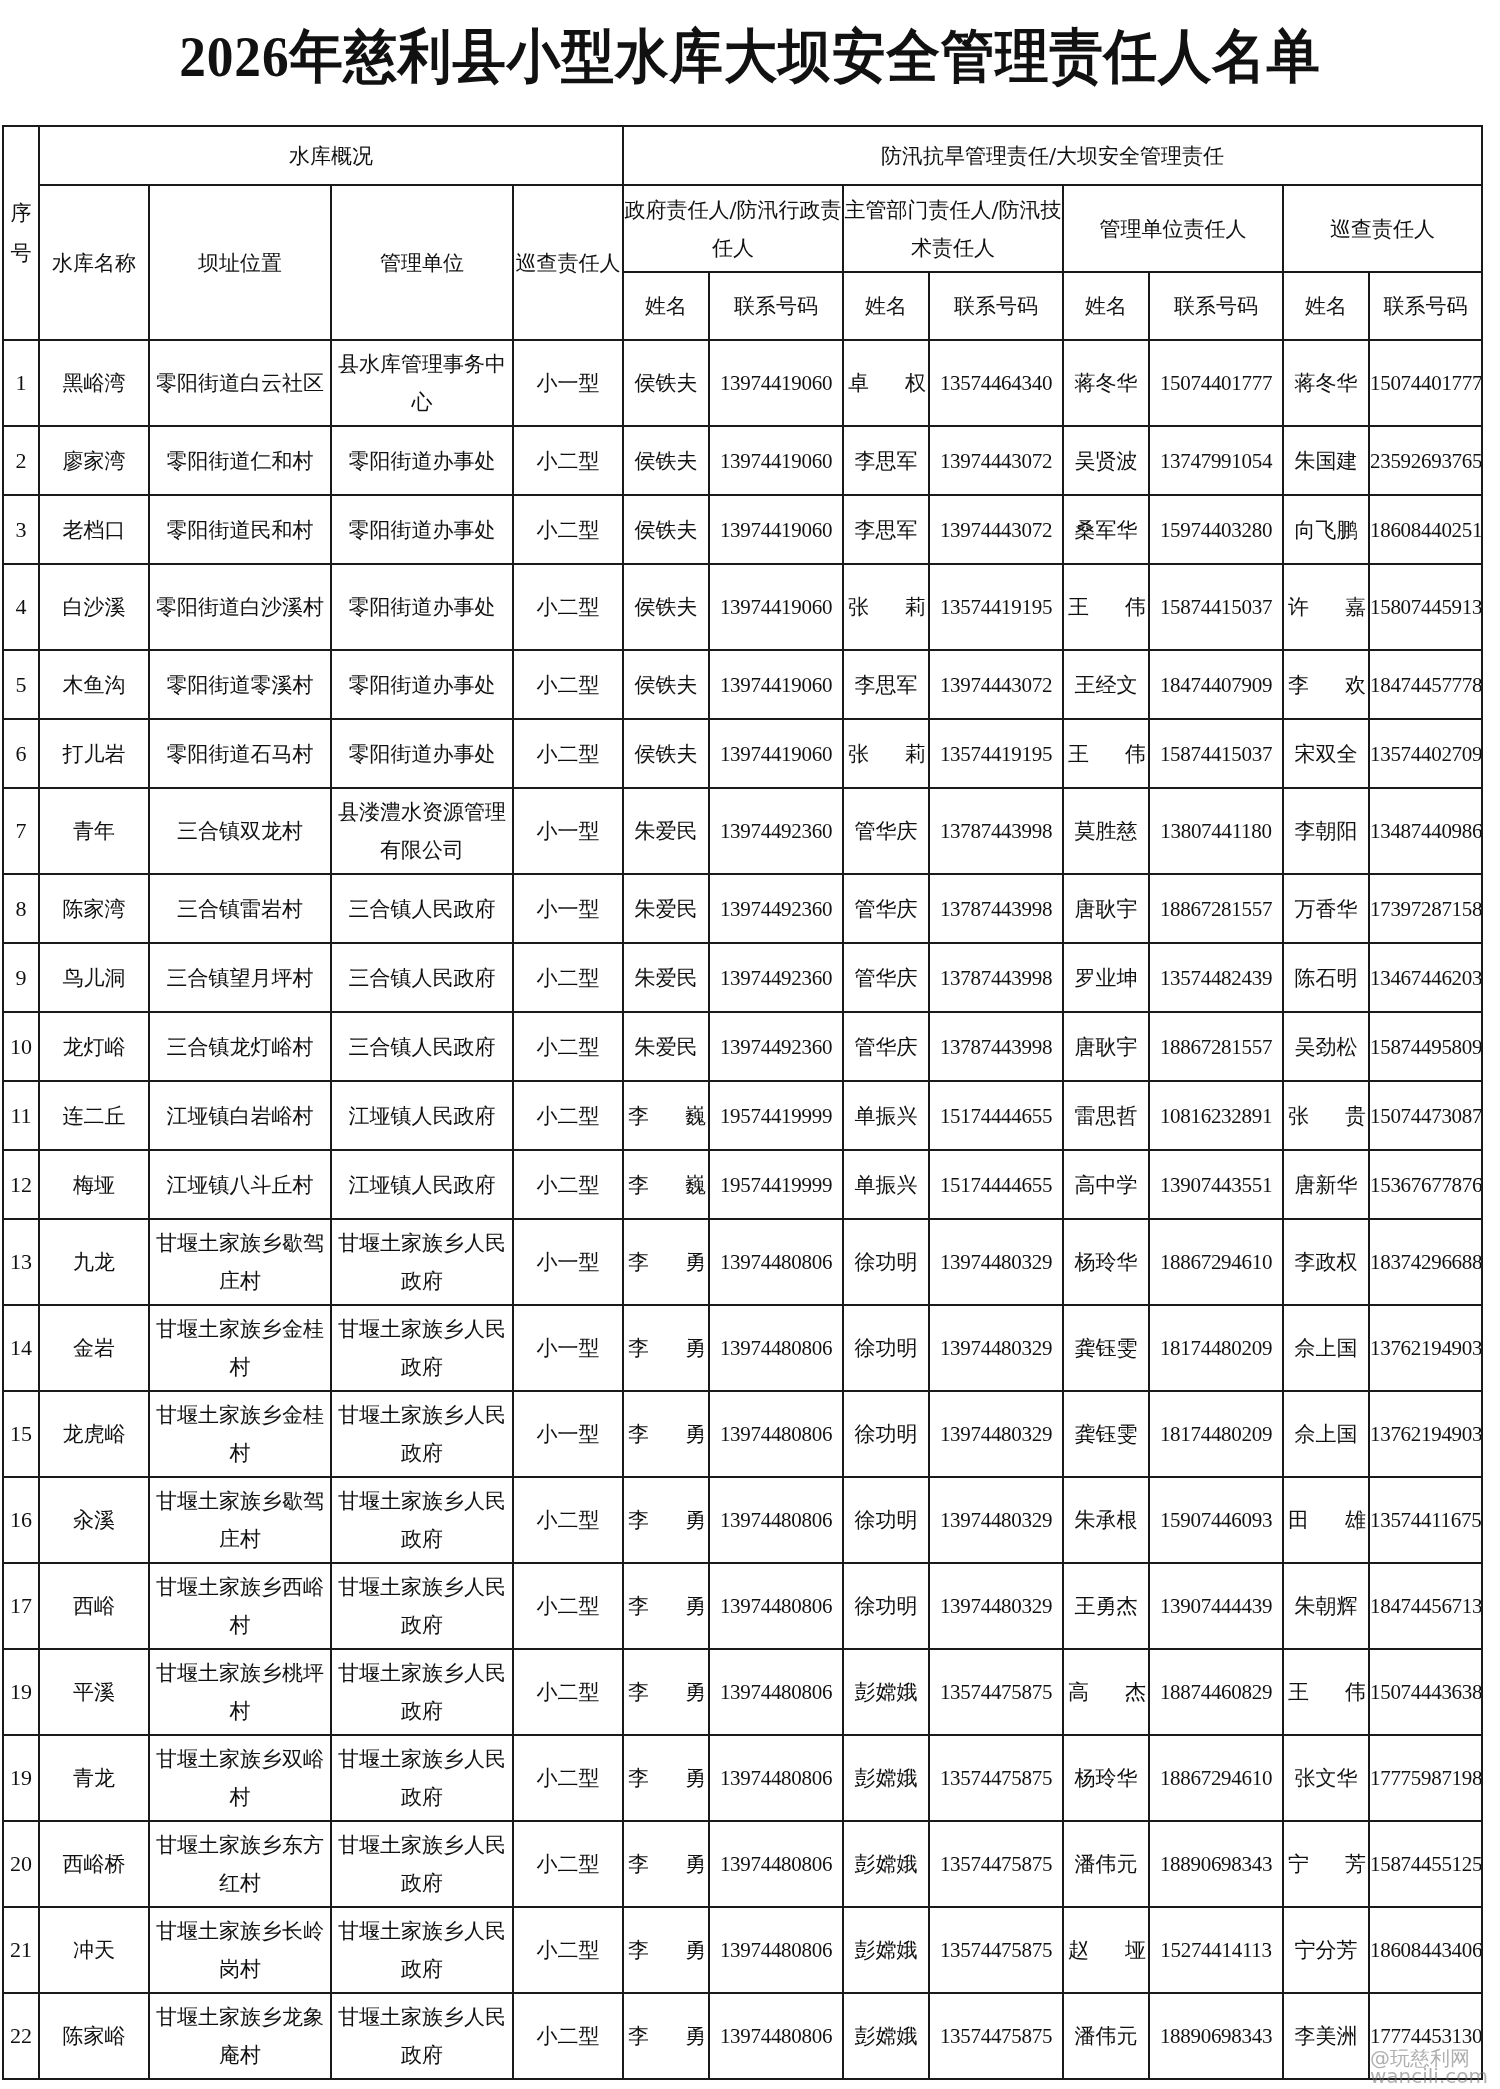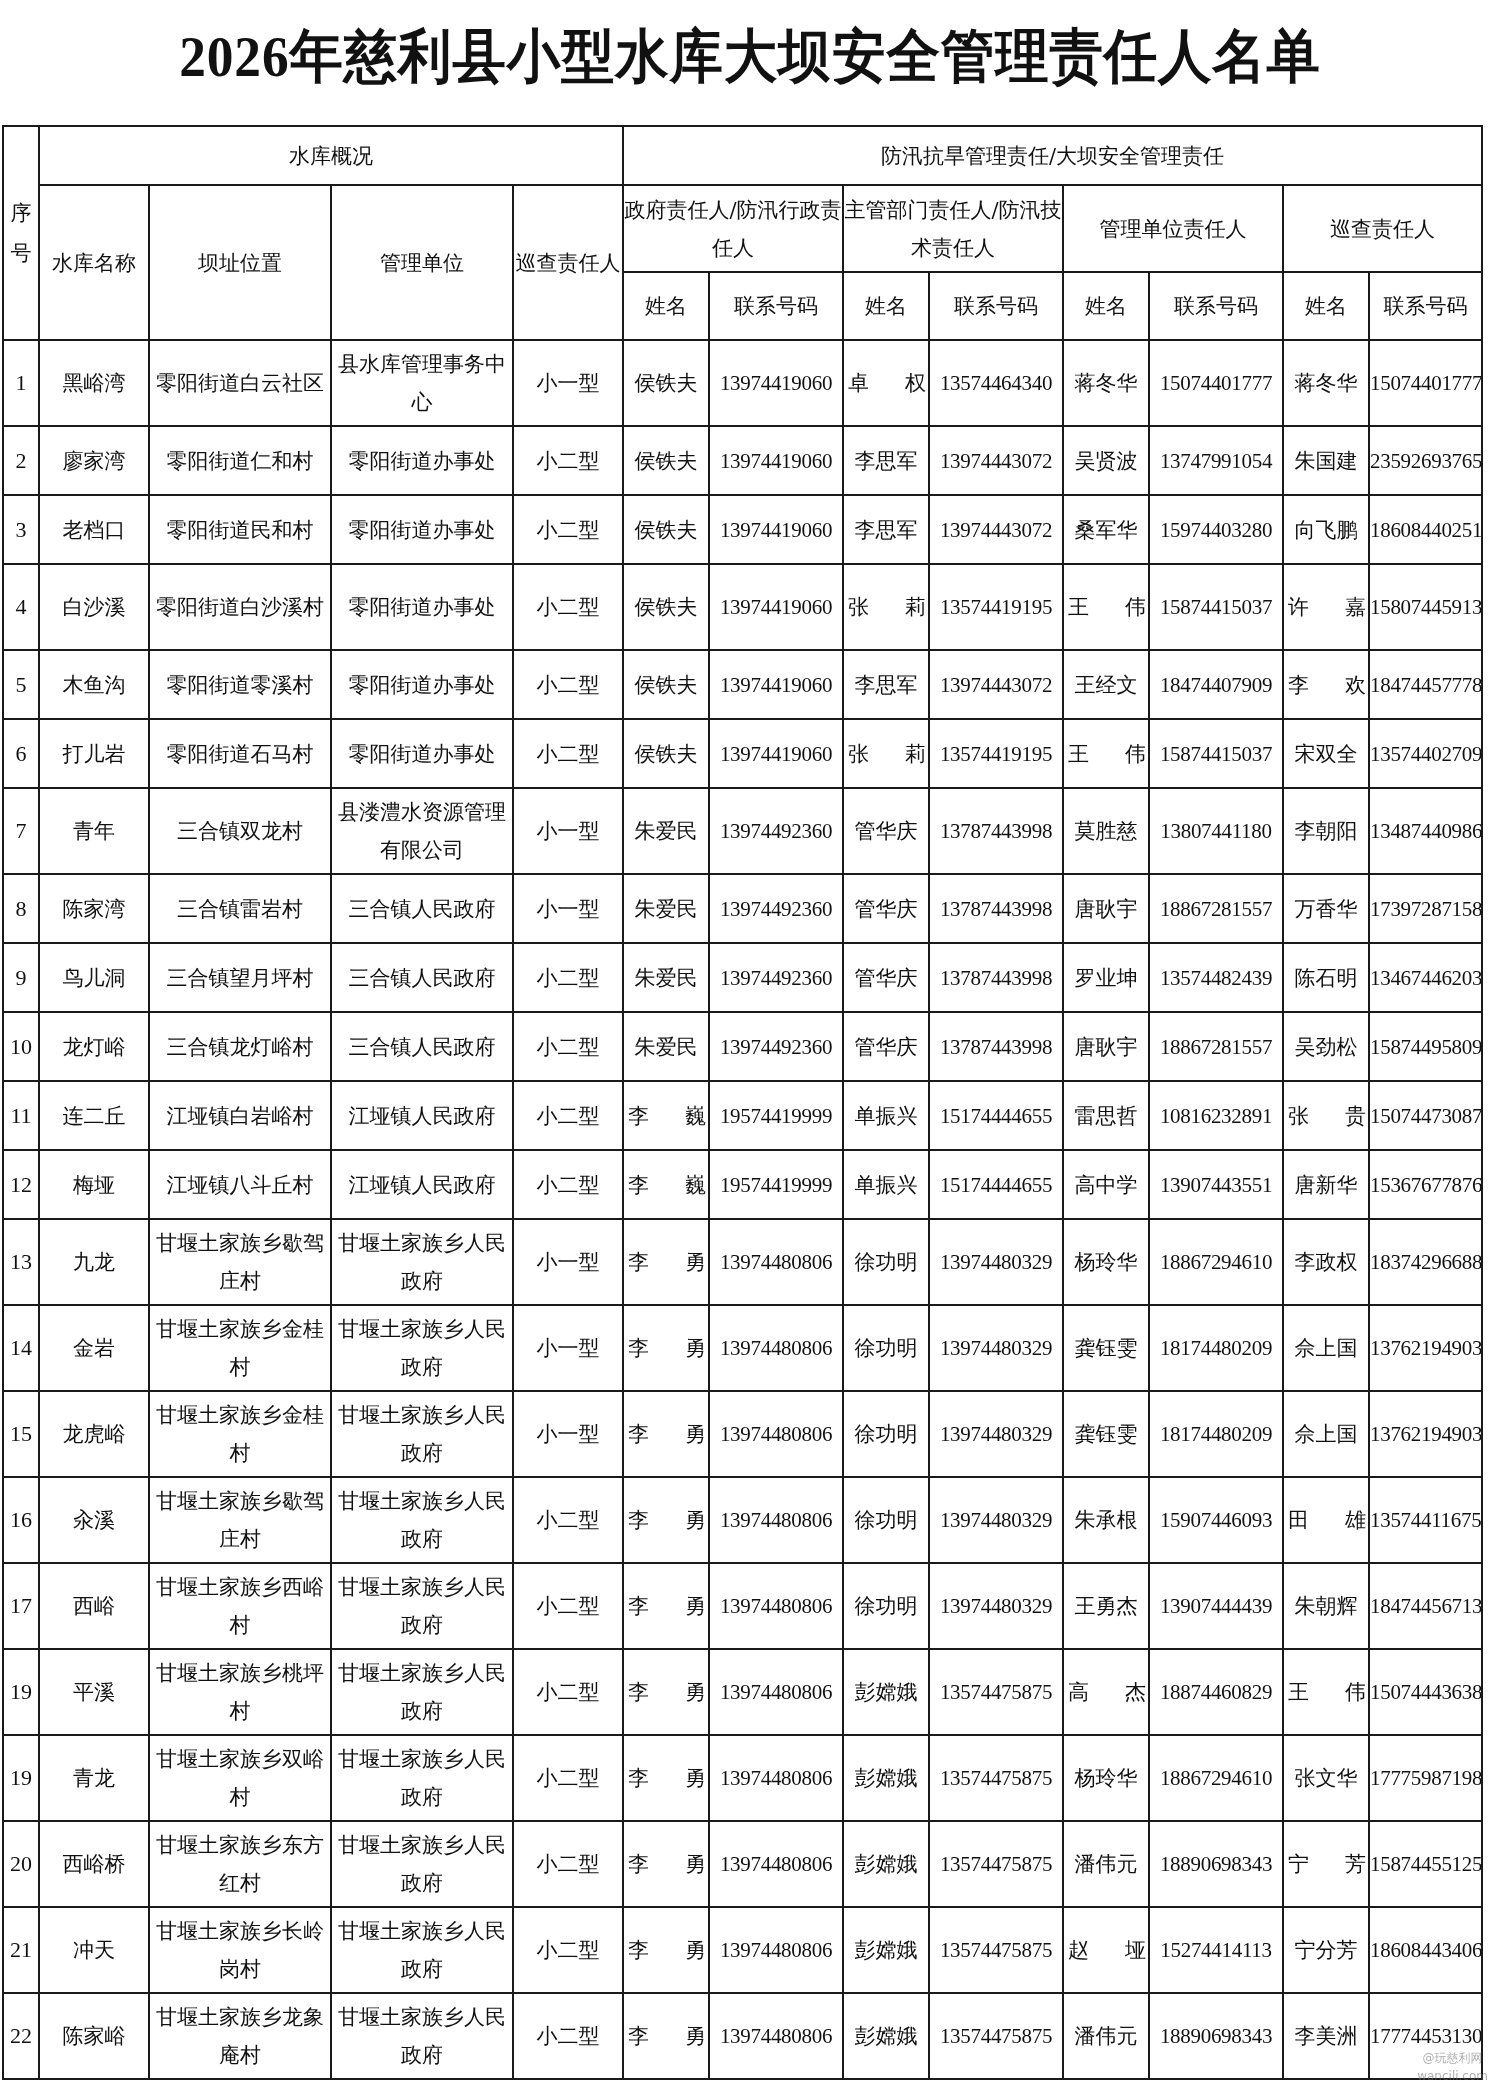--- a/index.html
+++ b/index.html
@@ -13,22 +13,22 @@
   td, th { border: 2px solid #1a1a1a; text-align: center; vertical-align: middle; padding: 0;
            font-weight: normal; font-size: 21px; line-height: 38px; overflow: hidden; }
   th { font-size: 21px; margin-top: 40px; }
   .tall td { height: 84px; }
   .short td { height: 67px; }
   td.num { font-family: "Liberation Serif", "DejaVu Serif", serif; font-size: 21px; letter-spacing: -0.3px; }
   td.seq { font-family: "Liberation Serif", "DejaVu Serif", serif; font-size: 22px; }
   td.wrap { padding: 0 4px; }
   .spread { display: flex; justify-content: space-between; padding: 0 2px 0 4px; }
   .hdr-seq { line-height: 40px; text-decoration: underline; }
-  .watermark { position: absolute; right: 12px; bottom: 4px; text-align: center; color: rgba(110,110,110,0.55);
-               font-family: "DejaVu Sans", sans-serif; font-size: 12px; line-height: 18px; }
+  .watermark { position: absolute; right: 12px; bottom: 4px; text-align: left; color: rgba(110,110,110,0.55);
+               font-family: "DejaVu Sans", sans-serif; font-size: 20px; line-height: 18px; }
 </style>
 </head>
 <body>
 
 <div class="title">2026年慈利县小型水库大坝安全管理责任人名单</div>
 
 <table>
   <colgroup>
     <col style="width:36px">
     <col style="width:110px">

